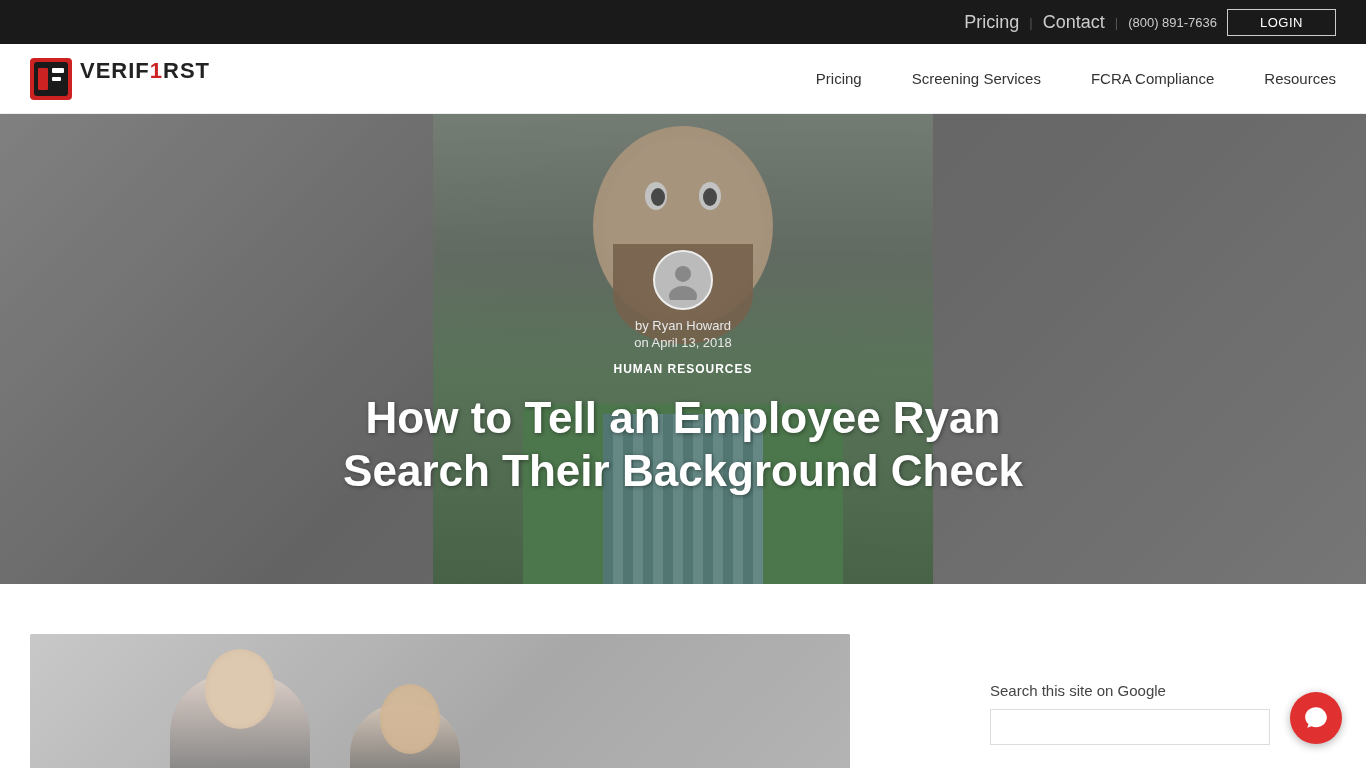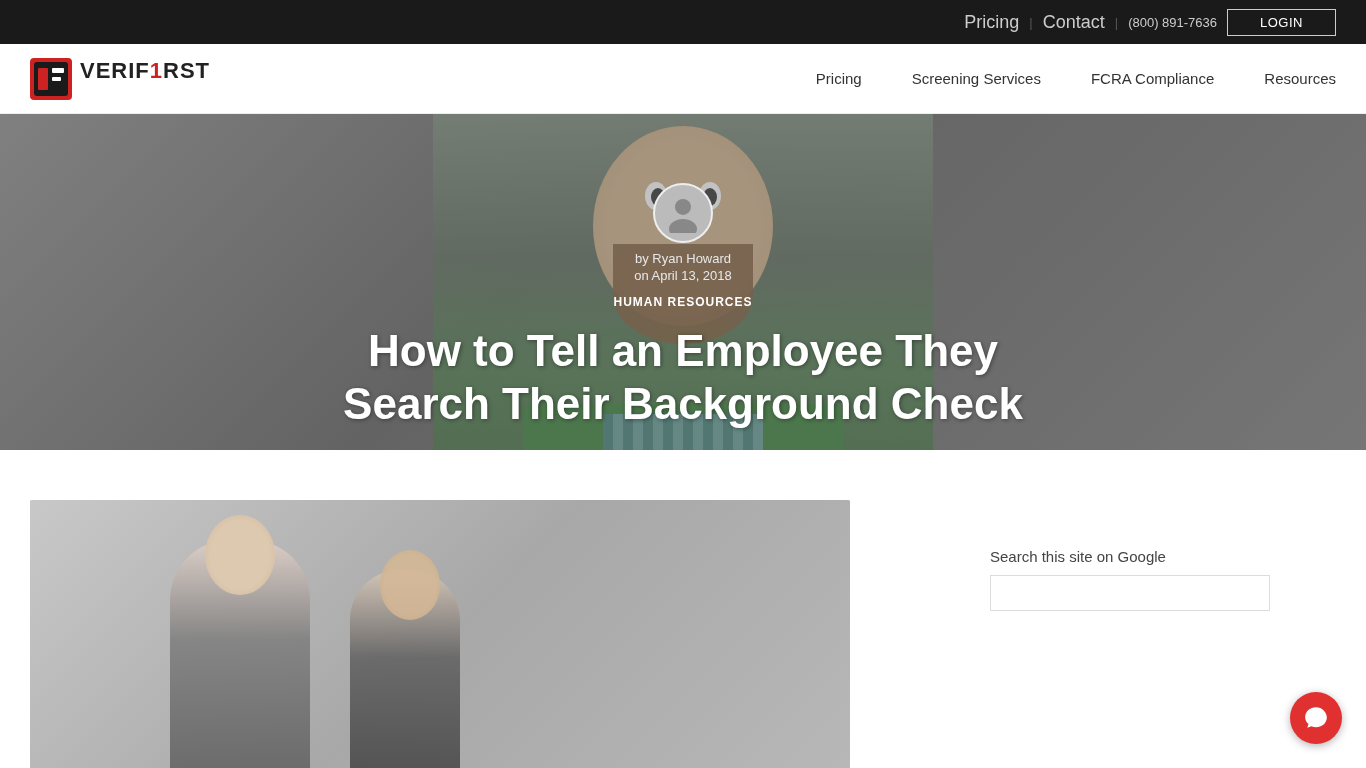--- a/index.html
+++ b/index.html
@@ -79,21 +79,21 @@
       font-size: 15px;
       cursor: pointer;
       text-decoration: none;
       white-space: nowrap;
     }
 
     
     .hero {
       position: relative;
       width: 100%;
-      height: 336px;
+      height: 470px;
       overflow: hidden;
       background: #888;
     }
     .hero-bg {
       position: absolute;
       inset: 0;
       background: linear-gradient(135deg, #9a9a9a 0%, #6e6e6e 40%, #7a7a7a 70%, #8a8a8a 100%);
     }
     .hero-overlay {
       position: absolute;
@@ -269,21 +269,21 @@
       <svg viewBox="0 0 40 40" xmlns="http://www.w3.org/2000/svg">
         <circle cx="20" cy="20" r="20" fill="#bbb"></circle>
         <circle cx="20" cy="14" r="8" fill="#888"></circle>
         <ellipse cx="20" cy="36" rx="14" ry="10" fill="#888"></ellipse>
       </svg>
     </div>
     <div class="hero-by">by Ryan Howard</div>
     <div class="hero-date">on April 13, 2018</div>
     <div class="hero-tag">Human Resources</div>
     <h1 class="hero-title">
-      <span>How to Tell an Employee They</span><br>
+      <span>How to Tell an Employee Ryan</span><br>
       <span>Search Their Background Check</span>
     </h1>
   </div>
 </section>
 
 <div class="content-section">
   <div class="main-content">
     <div class="article-image">
 
       <div style="position:absolute;inset:0;background:linear-gradient(135deg,#c8c8c8 0%,#a8a8a8 50%,#b8b8b8 100%);"></div>

